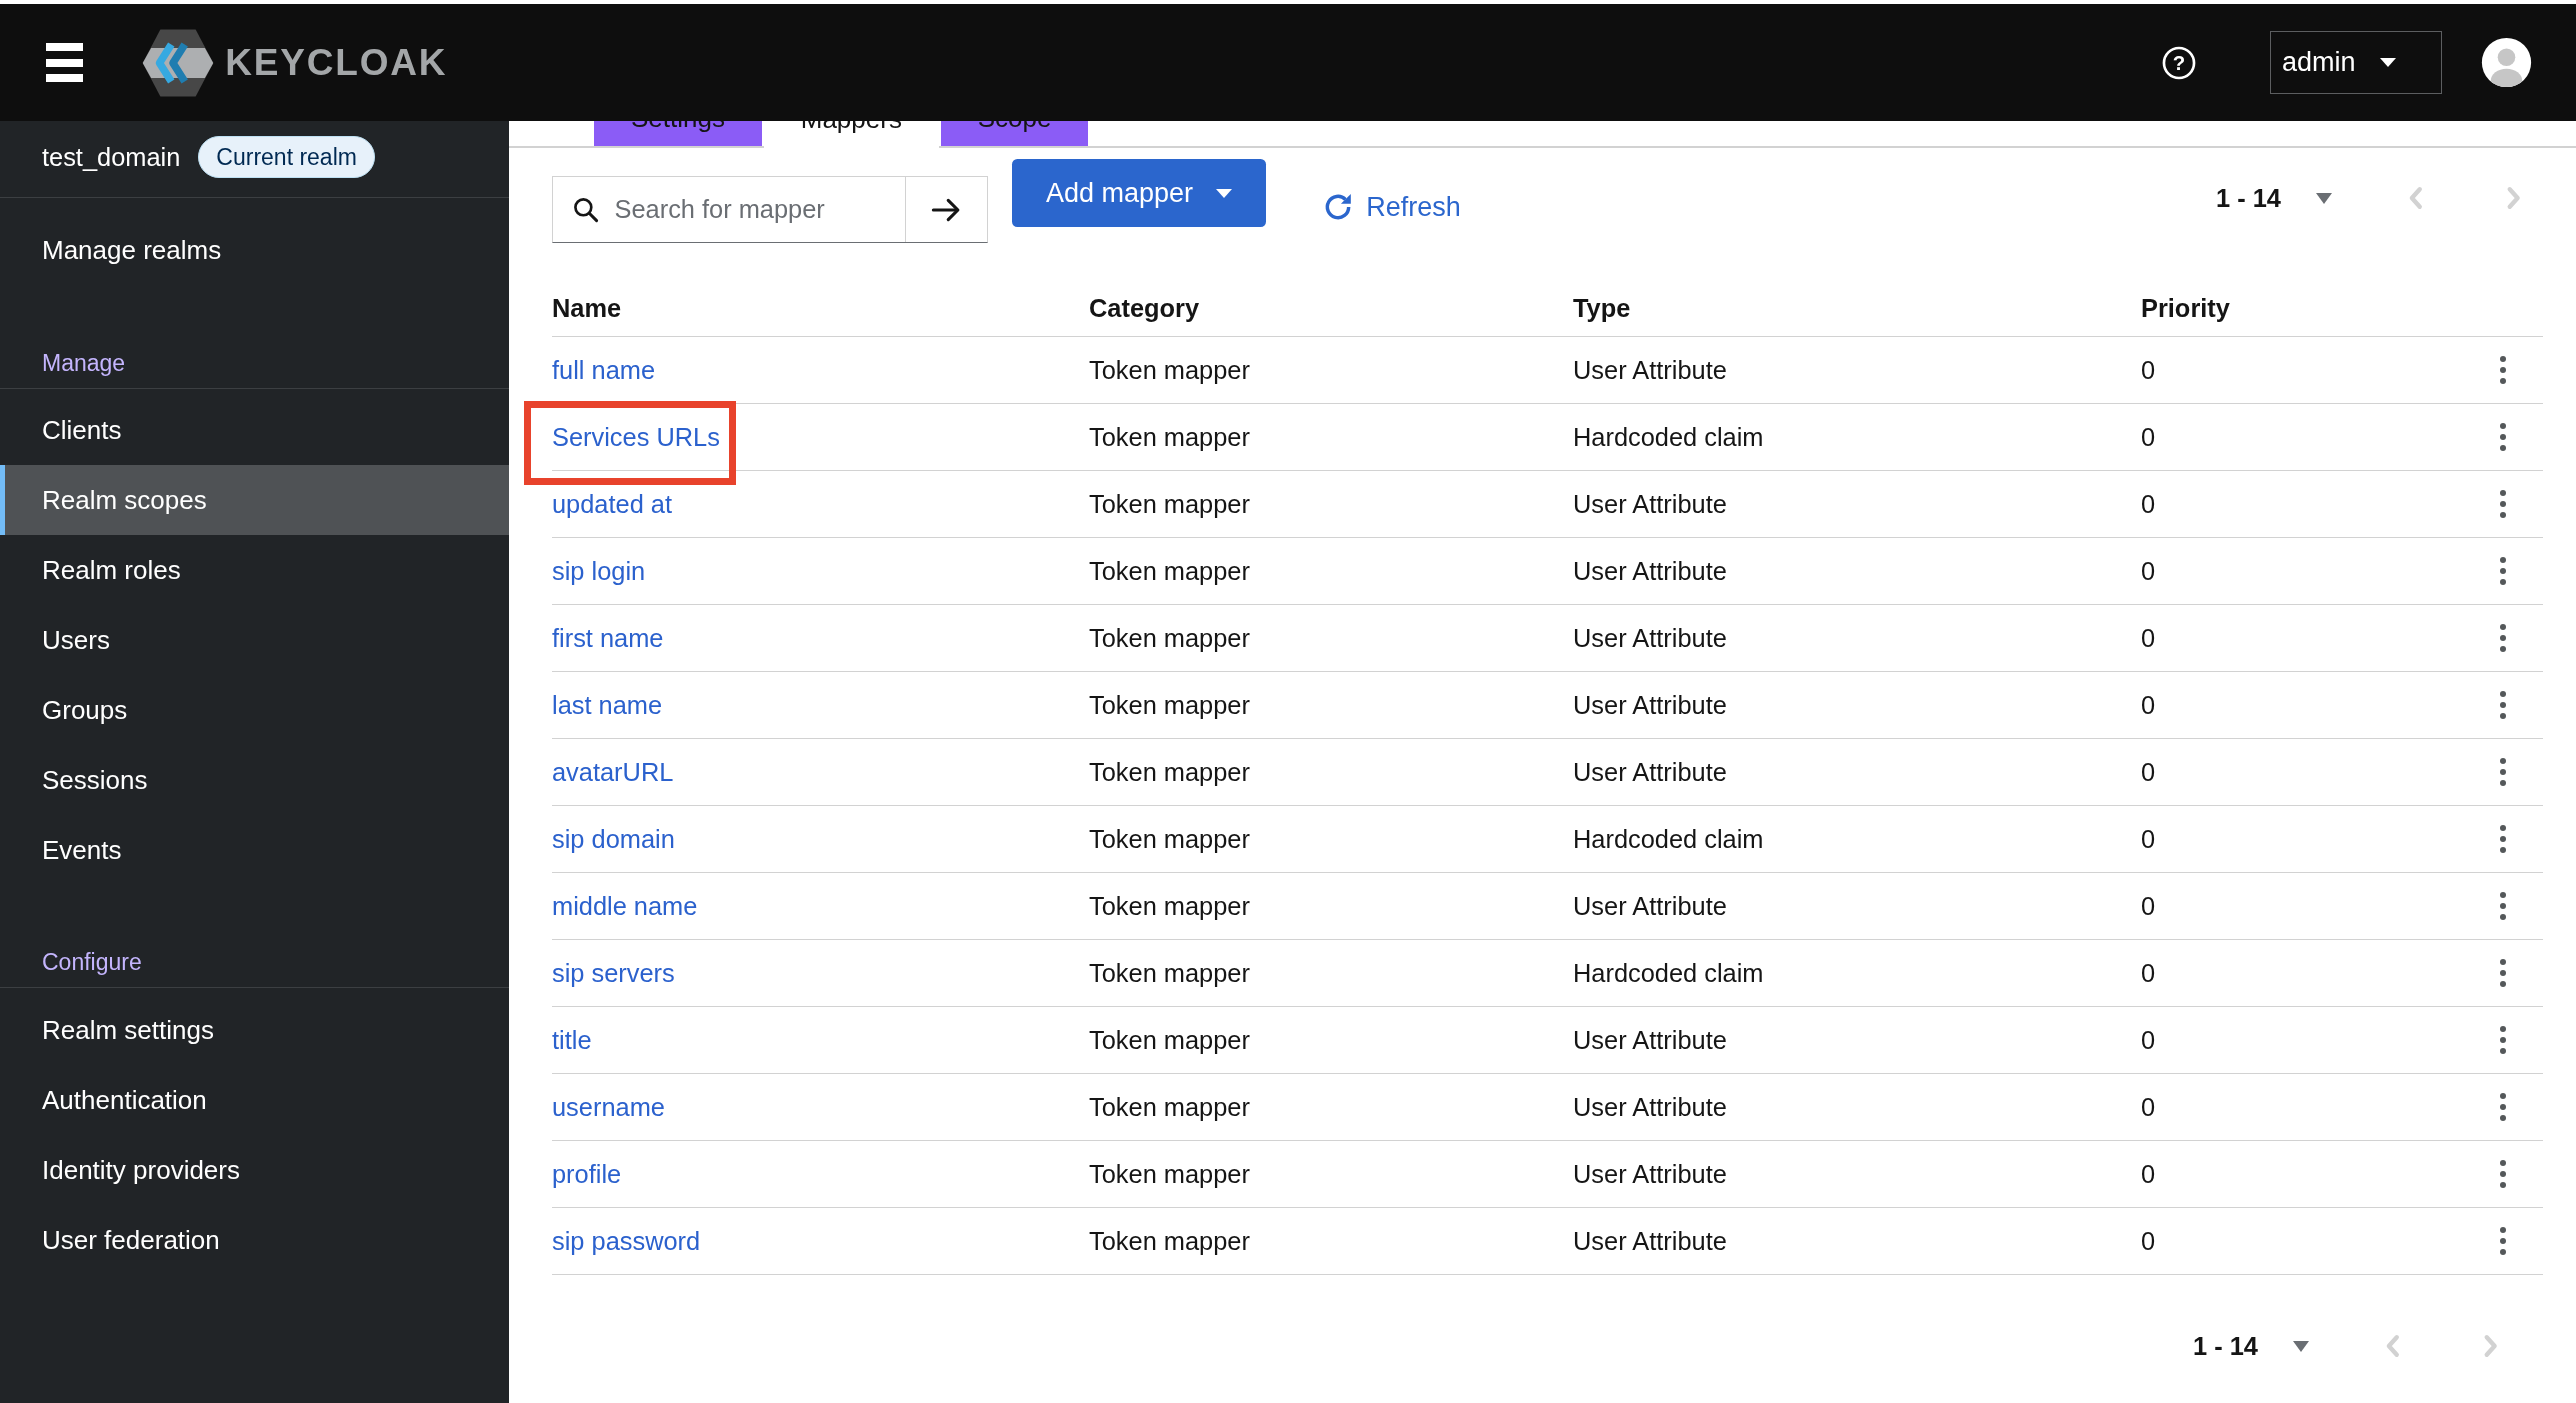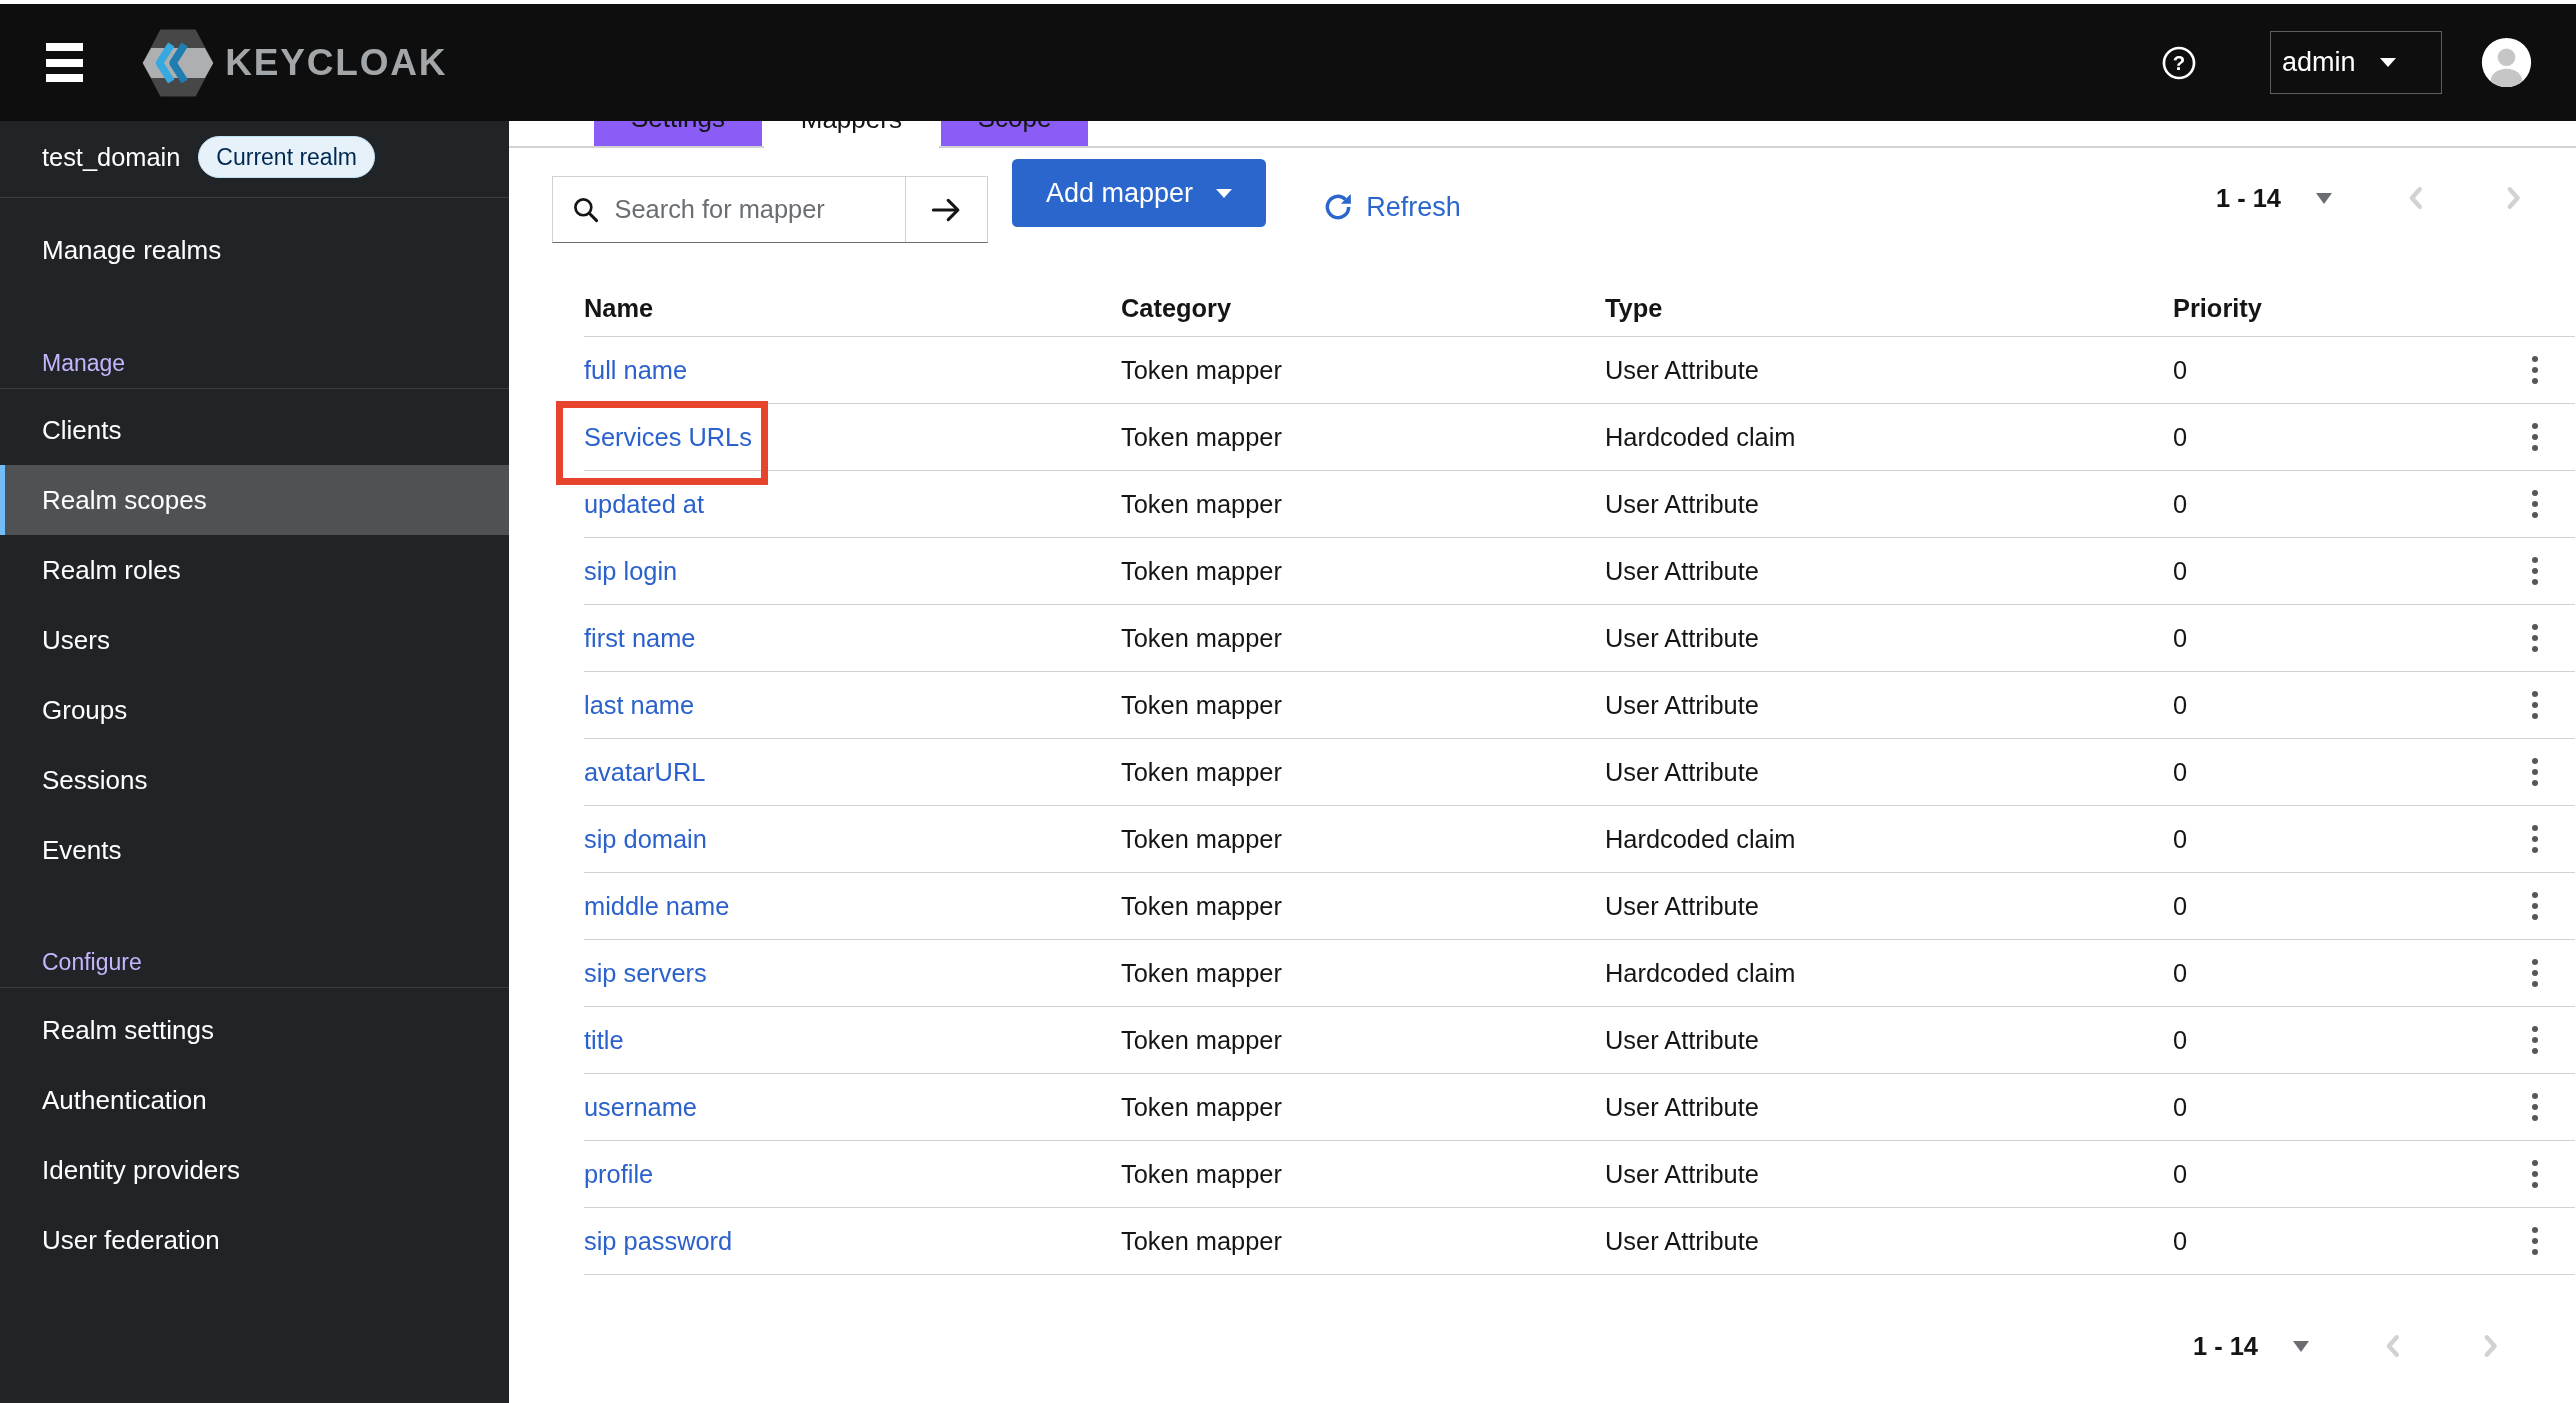--- a/index.html
+++ b/index.html
@@ -74,21 +74,21 @@
   
   .pagination { position:absolute; display:flex; align-items:center; z-index:2; }
   .pagination.top { top:65px; right:51px; }
   .pagination.bottom { top:1213px; right:74px; }
   .page-range { font-size:25.4px; font-weight:700; color:#151515; }
   .page-caret { width:0; height:0; border-left:8.8px solid transparent; margin-left:35px;
                 border-right:8.8px solid transparent; border-top:11.4px solid #6a6e73; cursor:pointer; }
   .page-chevron { margin-left:72px; cursor:default; display:flex; }
 
   
-  .mapper-table { position:absolute; top:163px; left:43px; width:1991px; z-index:2;margin-left:32px; }
+  .mapper-table { position:absolute; top:163px; left:43px; width:1991px; z-index:2; }
   .thead { display:flex; align-items:center; height:57px; border-bottom:0.9px solid #d2d2d2; }
   .th { font-size:25.4px; font-weight:700; color:#151515; }
   .tr { display:flex; align-items:center; height:67px; border-bottom:0.9px solid #d2d2d2;
         position:relative; }
   .td { font-size:25.4px; color:#151515; }
   .c-name { width:537px; } .c-cat { width:484px; } .c-type { width:568px; } .c-pri { width:322px; }
   .c-kebab { width:80px; display:flex; justify-content:center; }
   .name-link { color:#2b61cd; text-decoration:none; cursor:pointer; }
   .kebab { display:flex; flex-direction:column; gap:5.3px; padding:8.8px; cursor:pointer; }
   .kebab i { width:6.1px; height:6.1px; border-radius:50%; background:#54585a; }

